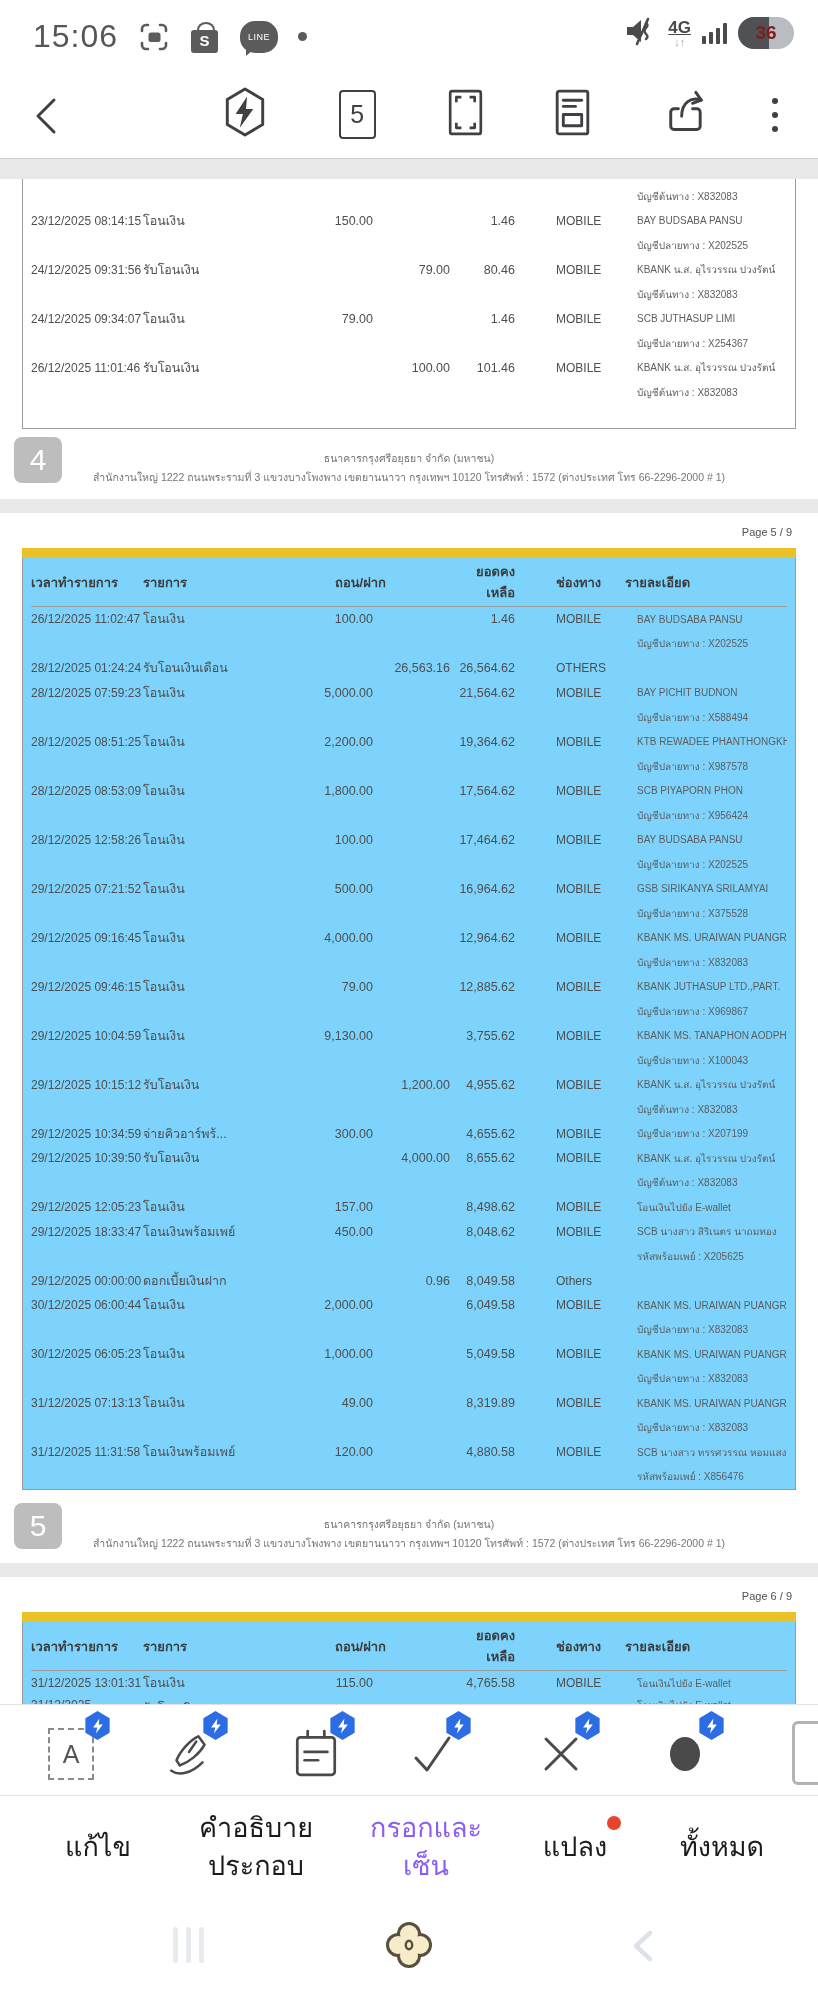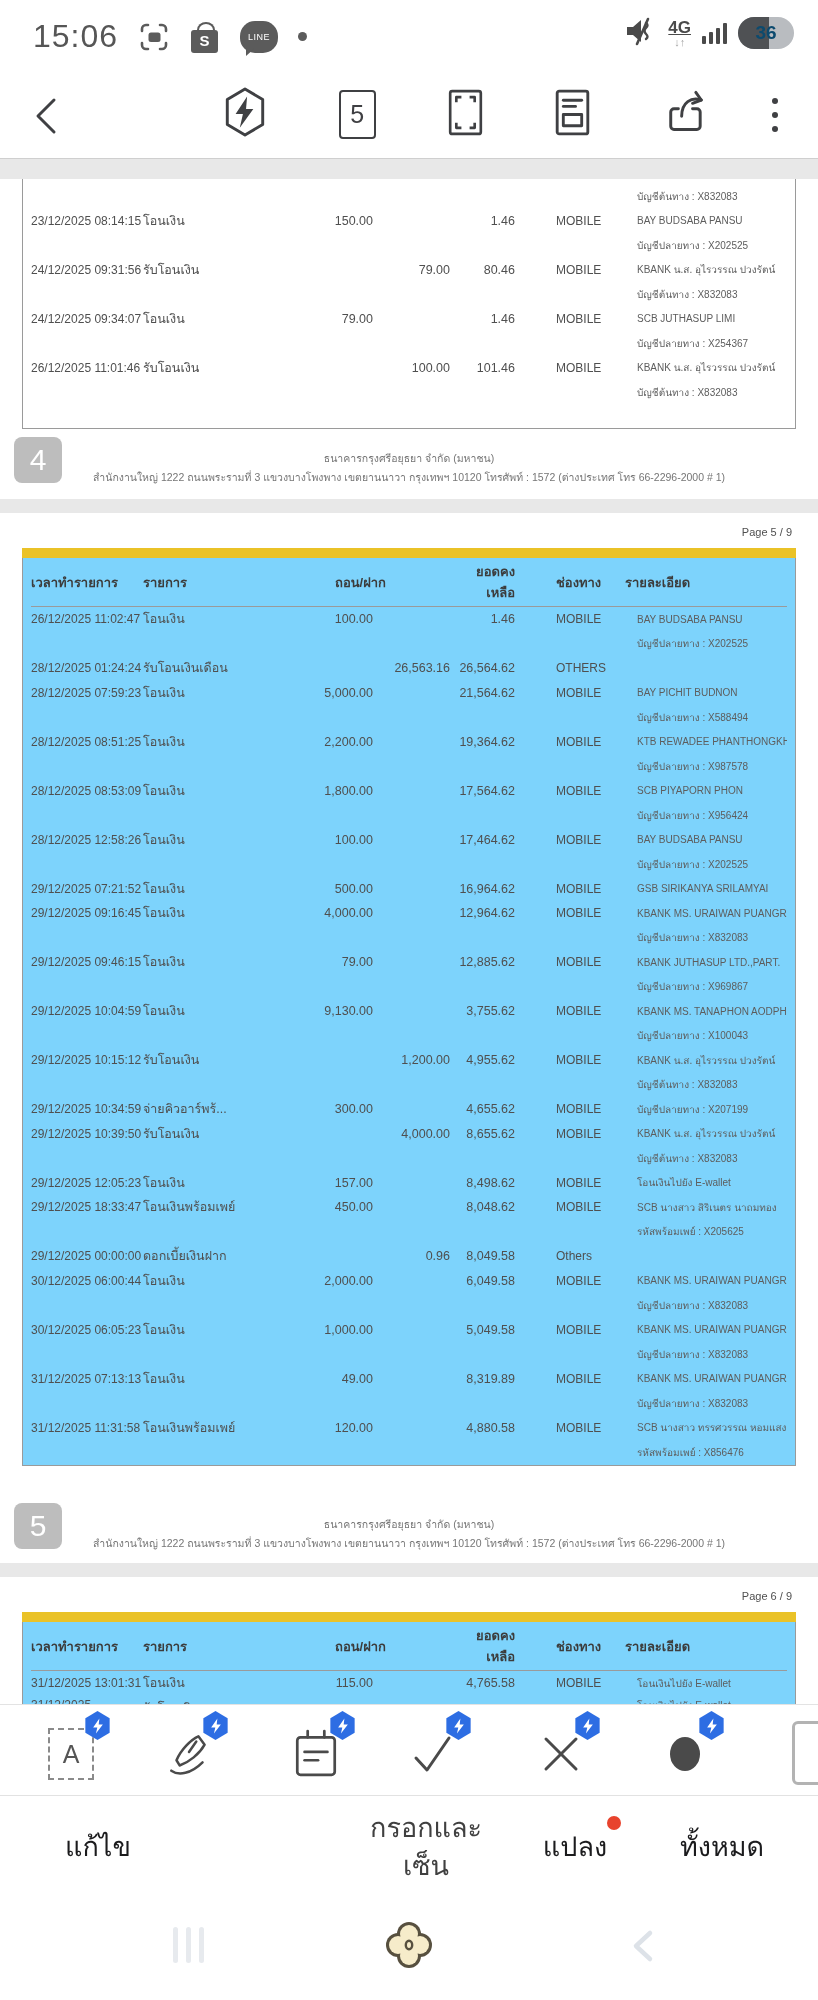--- a/index.html
+++ b/index.html
@@ -20,21 +20,21 @@
   .line-txt{position:absolute;inset:0;display:flex;align-items:center;justify-content:center;color:#fff;font-size:9px;font-weight:400;letter-spacing:.5px;}
   .notif-dot{width:9px;height:9px;border-radius:50%;background:#5b5b5b;}
   .sb-right{position:absolute;right:24px;top:14px;display:flex;align-items:center;gap:11px;}
   .net{display:flex;flex-direction:column;align-items:center;line-height:1;}
   .net-4g{font-size:17px;color:#4a4a4a;font-weight:600;text-decoration:underline;}
   .net-ar{font-size:11px;color:#a5a5a5;margin-top:1px;}
   .bars{display:flex;align-items:flex-end;gap:3px;height:22px;}
   .bars i{display:block;width:4px;background:#4a4a4a;border-radius:1px;}
   .battery{position:relative;width:56px;height:32px;border-radius:16px;background:#b9bcc0;overflow:hidden;}
   .bat-fill{position:absolute;left:0;top:0;bottom:0;width:56%;background:#4f5154;}
-  .bat-txt{position:absolute;inset:0;display:flex;align-items:center;justify-content:center;color:#0c4a6e;font-size:19px;font-weight:700;}
+  .bat-txt{position:absolute;inset:0;display:flex;align-items:center;justify-content:center;color:#7f1d1d;font-size:19px;font-weight:700;}
   
   .app-toolbar{position:absolute;top:70px;left:0;right:0;height:88px;background:#fff;}
   .at-back{position:absolute;left:28px;top:24px;cursor:pointer;}
   .at-center{position:absolute;left:222px;right:108px;top:18px;display:flex;justify-content:space-between;align-items:center;height:52px;}
   .at-more{position:absolute;right:36px;top:24px;display:flex;flex-direction:column;gap:8px;padding:4px;cursor:pointer;}
   .at-more i{width:6px;height:6px;border-radius:50%;background:#3f4043;}
   .five-box{width:33px;height:45px;border:2.5px solid #3f4043;border-radius:4px;display:flex;align-items:center;justify-content:center;font-size:25px;color:#3f4043;}
   
   .doc-area{position:absolute;top:158px;left:0;right:0;height:1547px;background:#e8e8e8;border-top:1px solid #cfcfcf;overflow:hidden;}
   .page{position:relative;background:#fff;}
@@ -70,21 +70,21 @@
   .tool{position:absolute;top:18px;width:56px;height:62px;cursor:pointer;}
   .tool-ic{position:absolute;left:50%;top:50%;transform:translate(-50%,-50%);display:flex;align-items:center;justify-content:center;}
   .dashA{width:42px;height:48px;border:2px dashed #8a8a8a;display:flex;align-items:center;justify-content:center;font-size:25px;color:#555;}
   .ai-badge{position:absolute;top:-12px;right:-12px;width:27px;height:29px;background:#2d6de3;
     clip-path:polygon(50% 0,95% 25%,95% 75%,50% 100%,5% 75%,5% 25%);display:flex;align-items:center;justify-content:center;}
   .partial-rect{position:absolute;left:792px;top:16px;width:70px;height:58px;border:3px solid #b3b3b3;border-radius:6px;}
   
   .menu-row{position:absolute;top:1795px;left:0;right:0;height:112px;background:#fff;border-top:1px solid #e2e2e2;}
   .menu-item{position:absolute;top:13px;width:160px;text-align:center;font-size:27px;line-height:38px;color:#1b1b1d;cursor:pointer;}
   .menu-item.one{padding-top:19px;}
-  .menu-item.active{color:#404040;}
+  .menu-item.active{color:#8b5cf6;}
   .menu-dot{position:absolute;top:7px;left:112px;width:14px;height:14px;border-radius:50%;background:#e8432d;}
   
   .nav-bar{position:absolute;top:1907px;left:0;right:0;height:93px;background:#fff;}
   .nav-lines{position:absolute;left:173px;top:20px;display:flex;gap:8px;cursor:pointer;}
   .nav-lines i{display:block;width:5px;height:36px;background:#e7eaee;border-radius:3px;}
   .nav-flower{position:absolute;left:382px;top:11px;cursor:pointer;}
   .nav-back{position:absolute;left:630px;top:22px;cursor:pointer;}
 </style>
 </head>
 <body>
@@ -347,20 +347,23 @@
               <div class="trow">
                 <span class="c1">29/12/2025 07:21:52</span>
                 <span class="c2">โอนเงิน</span>
                 <span class="c3">500.00</span>
                 <span class="c4"></span>
                 <span class="c5">16,964.62</span>
                 <span class="c6">MOBILE</span>
                 <span class="c7">GSB SIRIKANYA SRILAMYAI</span>
               </div>
               <div class="trow">
+                <span class="c7">บัญชีปลายทาง : X375528</span>
+              </div>
+              <div class="trow">
                 <span class="c1">29/12/2025 09:16:45</span>
                 <span class="c2">โอนเงิน</span>
                 <span class="c3">4,000.00</span>
                 <span class="c4"></span>
                 <span class="c5">12,964.62</span>
                 <span class="c6">MOBILE</span>
                 <span class="c7">KBANK MS. URAIWAN PUANGRAT</span>
               </div>
               <div class="trow">
                 <span class="c7">บัญชีปลายทาง : X832083</span>
@@ -627,20 +630,24 @@
             <polygon points="15,3 6,16 12,16 10,25 20,12 14,12" fill="#fff"></polygon>
           </svg>
       </div>
     </div>
     <div class="partial-rect"></div>
   </div>
 
   <div class="menu-row">
     <div class="menu-item one" style="left:18px">
       <div>แก้ไข</div>
+    </div>
+    <div class="menu-item" style="left:176px">
+      <div>คำอธิบาย</div>
+      <div>ประกอบ</div>
     </div>
     <div class="menu-item active" style="left:346px">
       <div>กรอกและ</div>
       <div>เซ็น</div>
     </div>
     <div class="menu-item one" style="left:642px">
       <div>ทั้งหมด</div>
     </div>
     <div class="menu-item one" style="left:495px">
       <div>แปลง</div>

